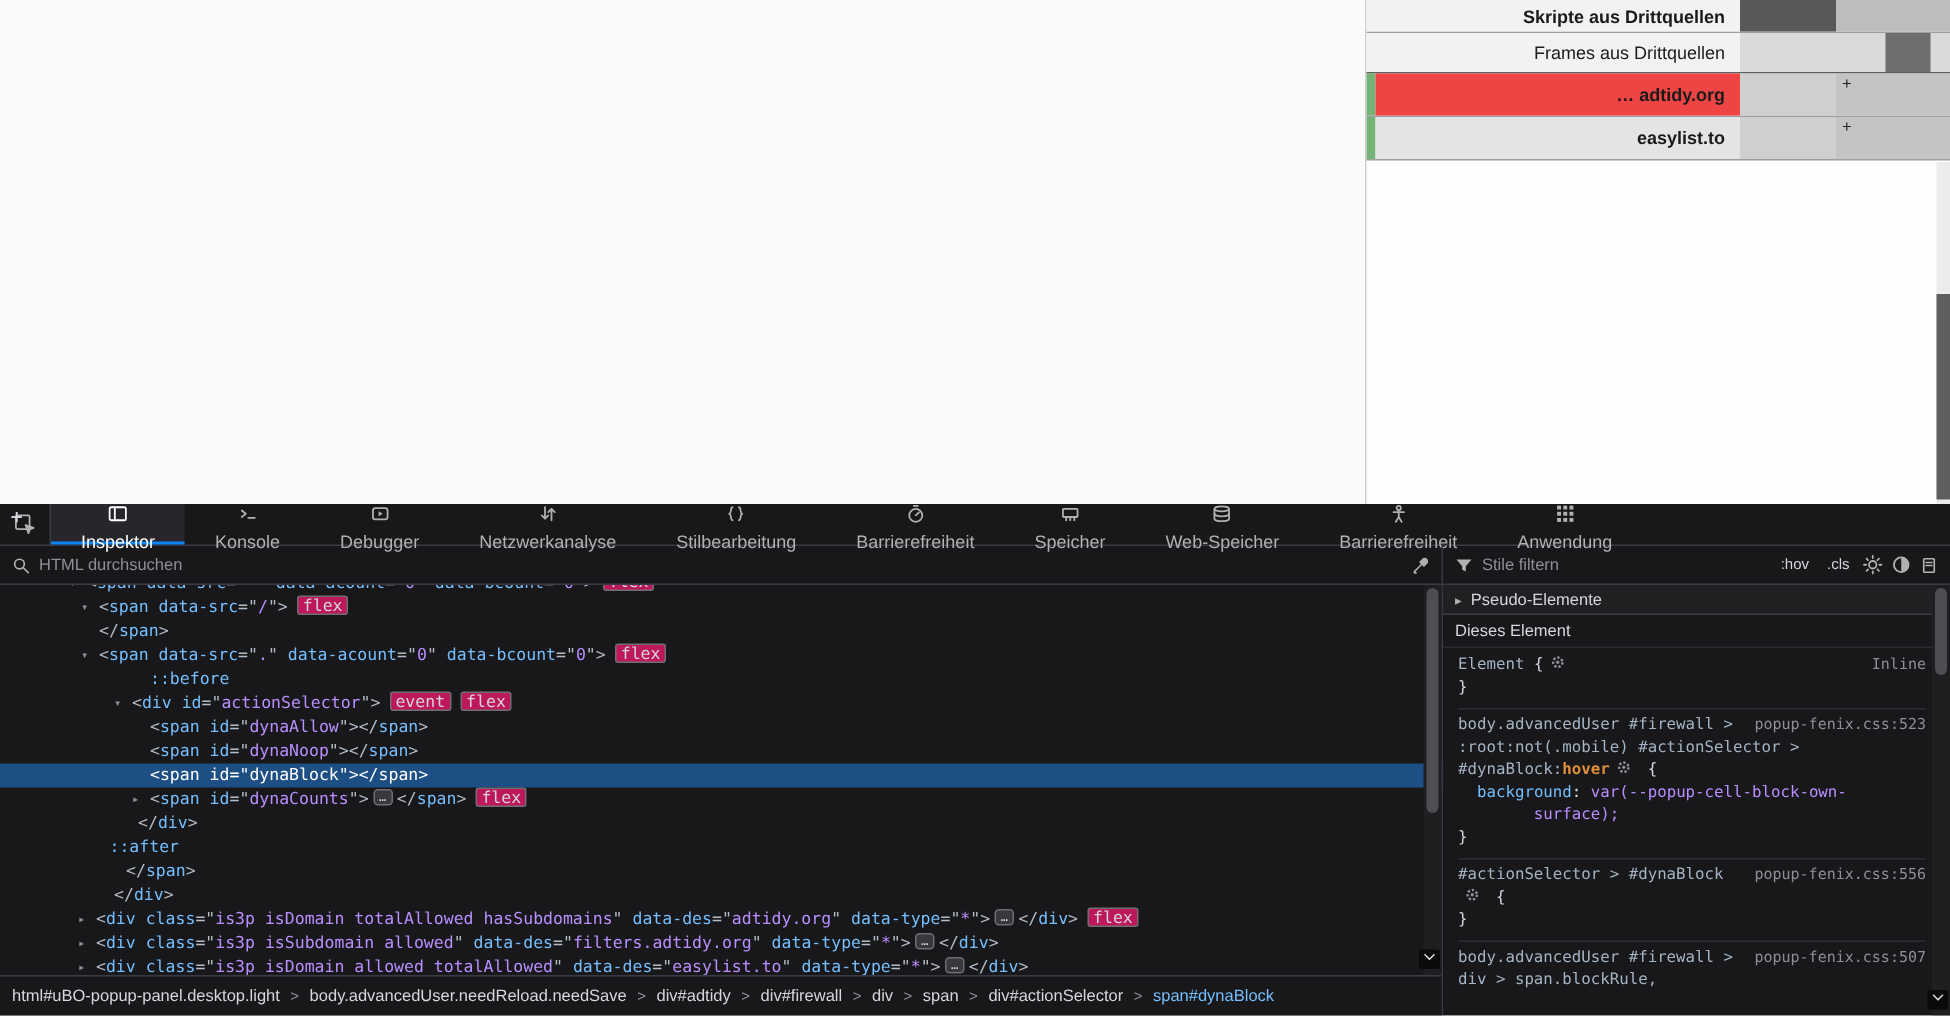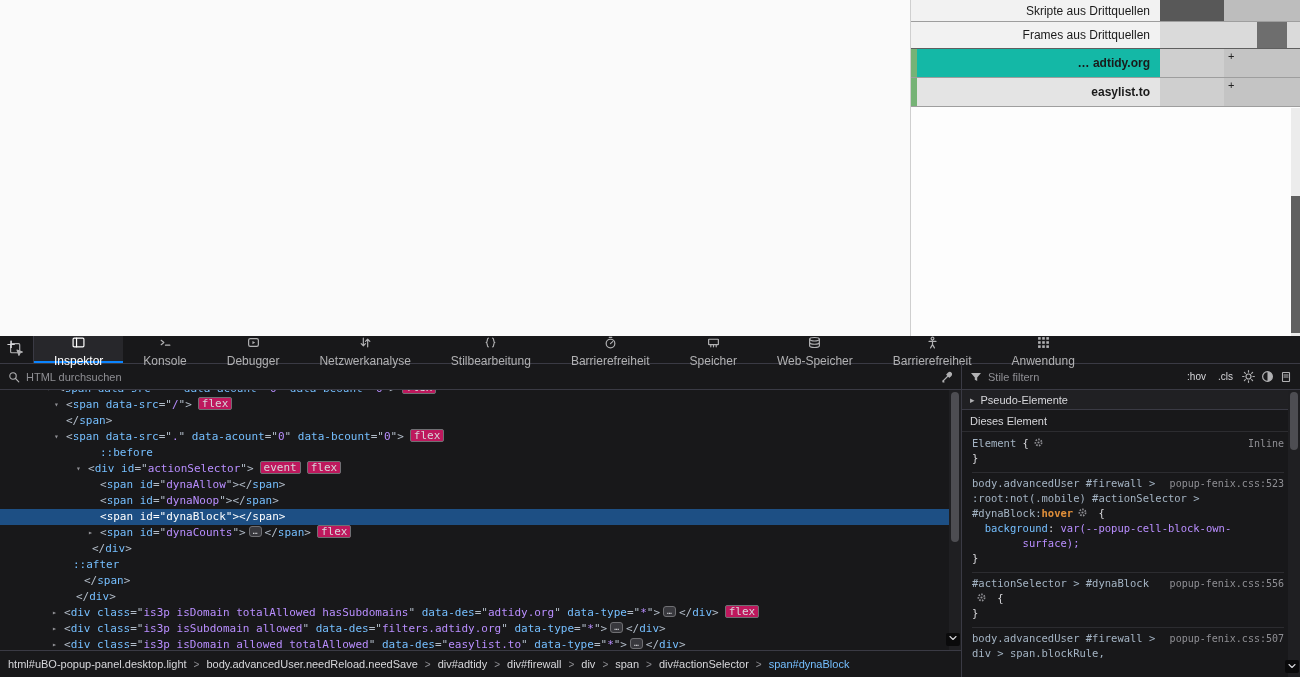--- a/index.html
+++ b/index.html
@@ -116,35 +116,35 @@
 </style>
 </head>
 <body>
 
 <div class="canvas">
 
   <div class="top-area">
     <div class="page-bg"></div>
     <div class="popup">
       <div>
-          <div class="popup-row" style="height: 22px;">
+          <div class="popup-row" style="height: 22px; font-weight: bold;">
             <div class="popup-label" style="background: rgb(242, 242, 242);">Skripte aus Drittquellen</div>
             <div class="popup-cell c0" style="background: rgb(88, 88, 88);"></div>
             <div class="popup-cell c1" style="background: rgb(189, 189, 189);"></div>
           </div>
           <div class="popup-row strong-border" style="height: 27px;">
             <div class="popup-label" style="background: rgb(242, 242, 242);">Frames aus Drittquellen</div>
             <div class="popup-cell c0" style="background: rgb(218, 218, 218);"></div>
             <div class="popup-cell c1" style="background: rgb(218, 218, 218);">
               <div class="cell-inner" style="background: rgb(110, 110, 110);"></div>
             </div>
           </div>
           <div class="popup-row" style="height: 29px;">
             <div class="green-bar" style="background: rgb(118, 179, 118);"></div>
-            <div class="popup-label bold" style="background: #14b8a6;">… adtidy.org</div>
+            <div class="popup-label bold" style="background: #ef4444;">… adtidy.org</div>
             <div class="popup-cell c0" style="background: rgb(207, 207, 207);"></div>
             <div class="popup-cell c1" style="background: rgb(196, 196, 196);">
               <span class="plus">+</span>
             </div>
           </div>
           <div class="popup-row" style="height: 29px;">
             <div class="green-bar" style="background: rgb(118, 179, 118);"></div>
             <div class="popup-label bold" style="background: rgb(228, 228, 228);">easylist.to</div>
             <div class="popup-cell c0" style="background: rgb(207, 207, 207);"></div>
             <div class="popup-cell c1" style="background: rgb(196, 196, 196);">

